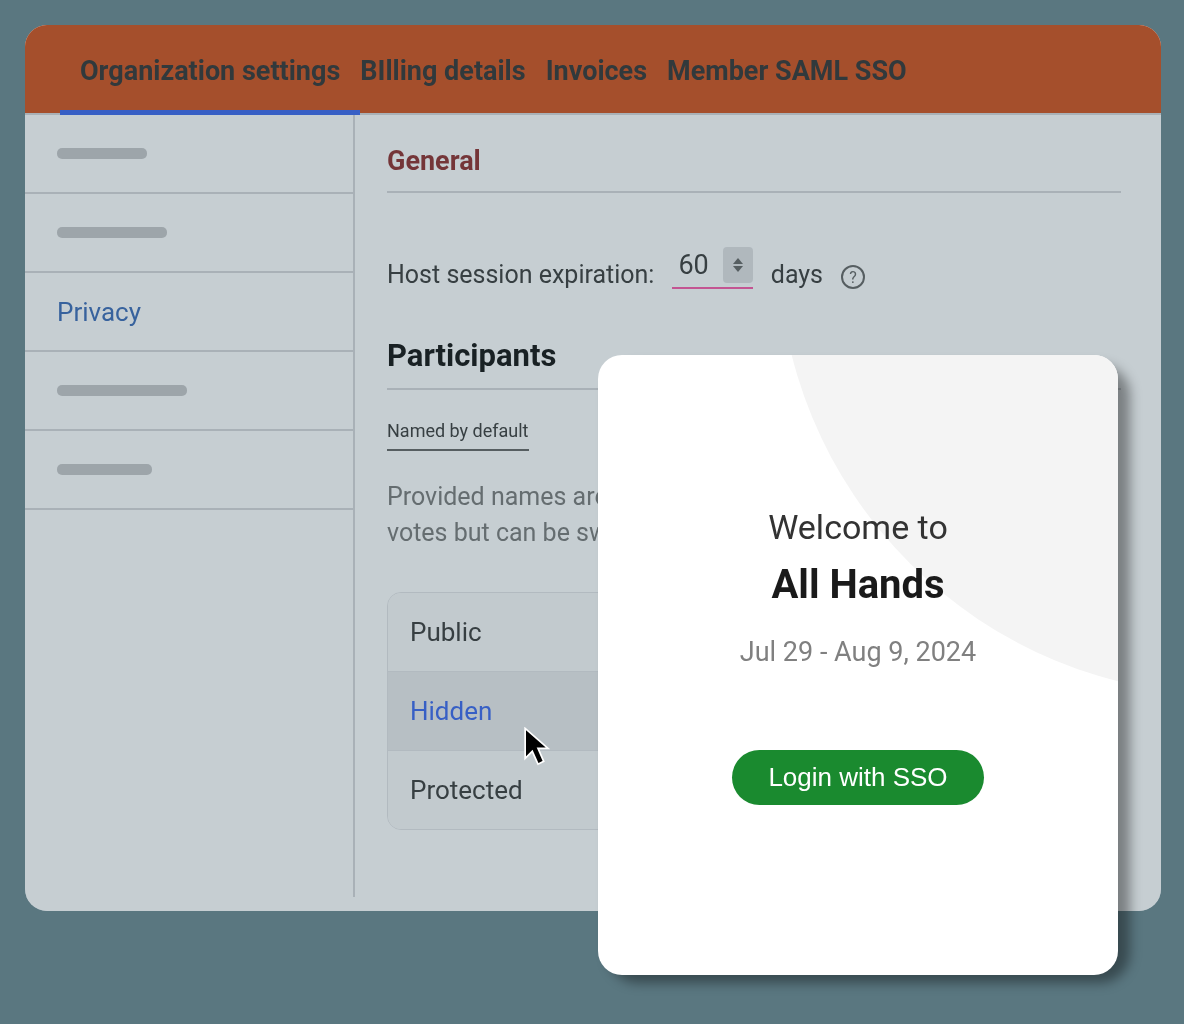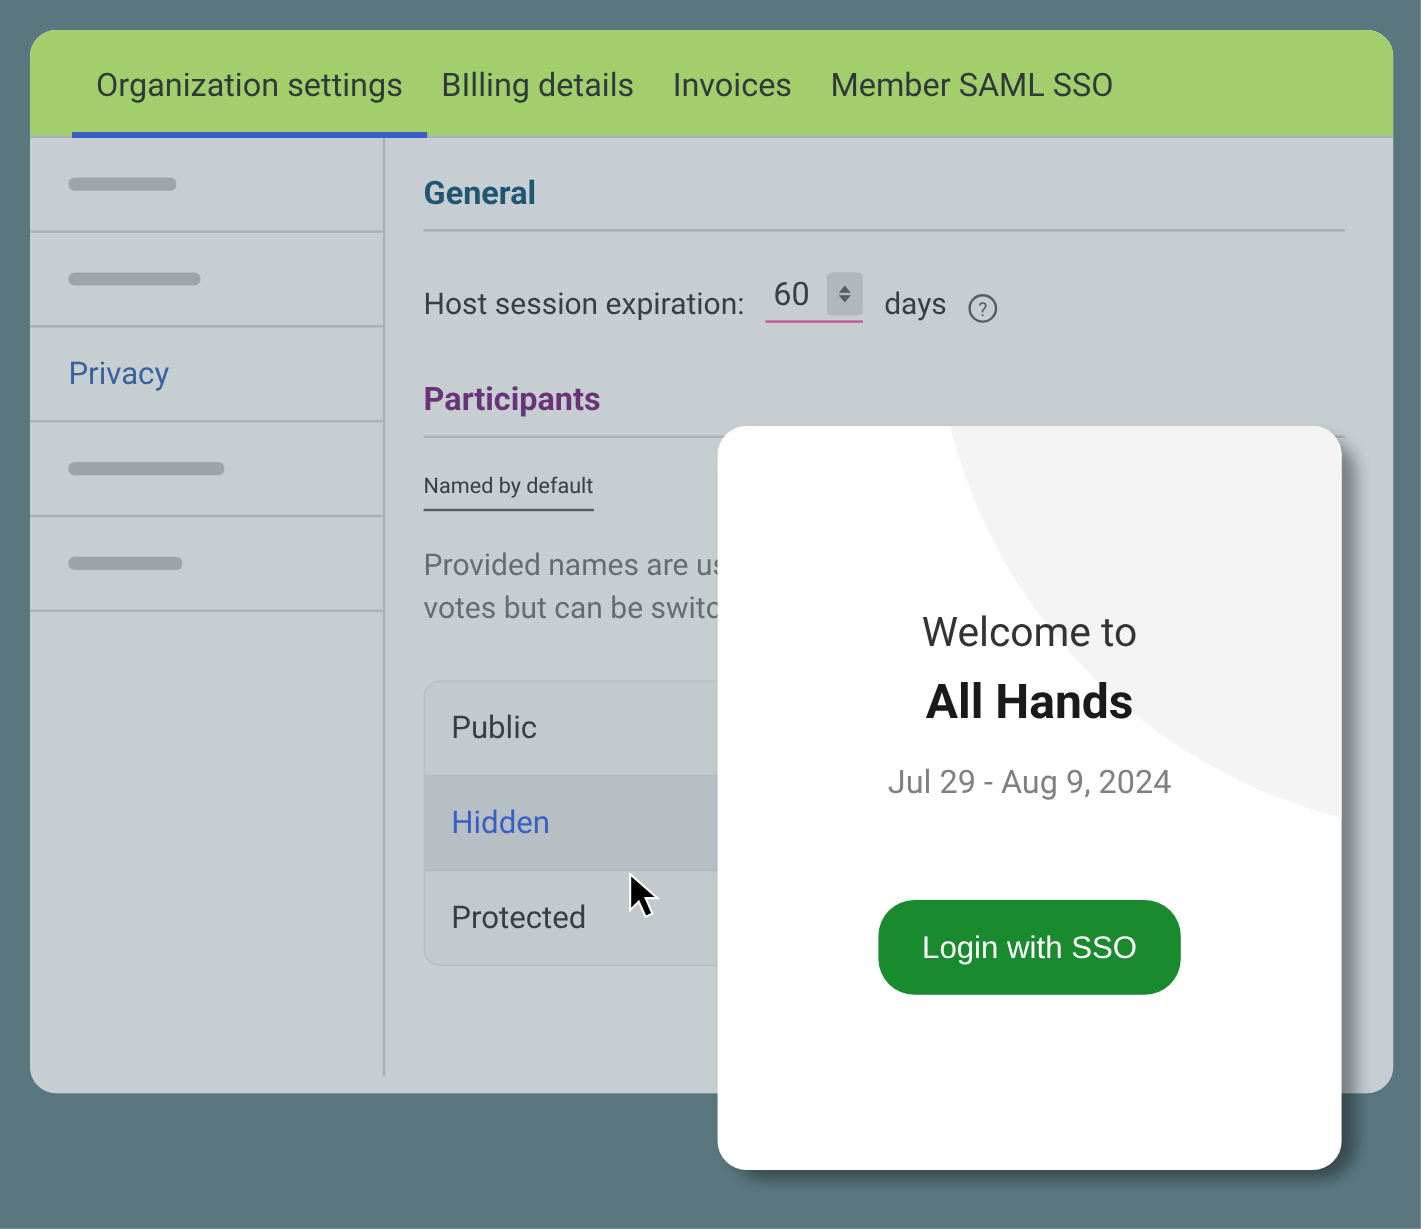--- a/index.html
+++ b/index.html
@@ -15,24 +15,25 @@
       left: 25px;
       top: 25px;
       width: 1136px;
       height: 886px;
       background: #f0f0f2;
       border-radius: 22px;
       overflow: hidden;
     }
     .tabs {
       display: flex;
-      gap: 32px;
+      gap: 20px;
       padding: 30px 55px 0 55px;
       border-bottom: 2px solid #c8c8cc;
-      background: #bef264;
+      background: #c2410c;
+      font-weight: bold;
     }
     .tab {
       font-size: 27px;
       color: #222;
       padding-bottom: 26px;
       cursor: pointer;
       position: relative;
     }
     .tab.active::after {
       content: "";
@@ -41,21 +42,21 @@
       right: -20px;
       bottom: -2px;
       height: 5px;
       background: #2a57e0;
     }
     .body-area {
       display: flex;
       height: calc(100% - 104px);
     }
     .sidebar {
-      width: 296px;
+      width: 330px;
       border-right: 2px solid #c8c8cc;
     }
     .sidebar-item {
       height: 79px;
       display: flex;
       align-items: center;
       padding-left: 32px;
       border-bottom: 2px solid #c8c8cc;
       cursor: pointer;
     }
@@ -72,24 +73,24 @@
       font-size: 26px;
       color: #2a5aa8;
     }
     .content {
       flex: 1;
       padding: 30px 40px 30px 32px;
     }
     .section-title {
       font-size: 27px;
       font-weight: 700;
-      color: #0c4a6e;
+      color: #7f1d1d;
       padding-bottom: 14px;
       border-bottom: 2px solid #c8c8cc;
-      margin-bottom: 34px;
+      margin-bottom: 54px;
     }
     .expiration-row {
       display: flex;
       align-items: flex-end;
       gap: 18px;
       font-size: 25px;
       color: #2a2a2a;
       margin-bottom: 48px;
     }
     .num-input {
@@ -122,23 +123,23 @@
       width: 24px; height: 24px;
       border: 2px solid #555;
       border-radius: 50%;
       display: flex;
       align-items: center;
       justify-content: center;
       font-size: 16px;
       color: #555;
     }
     .subsection-title {
-      font-size: 27px;
+      font-size: 31px;
       font-weight: 700;
-      color: #701a75;
+      color: #000000;
       padding-bottom: 14px;
       border-bottom: 2px solid #c8c8cc;
       margin-bottom: 30px;
     }
     .dropdown-selected {
       font-size: 18px;
       color: #2a2a2a;
       padding-bottom: 8px;
       border-bottom: 2px solid #555;
       display: inline-block;
@@ -236,21 +237,21 @@
       font-size: 27px;
       color: #808080;
       margin-top: 28px;
       z-index: 1;
     }
     .sso-button {
       margin-top: 82px;
       background: #1a8a2f;
       color: #fff;
       font-size: 26px;
-      padding: 24px 36px;
+      padding: 12px 36px;
       border-radius: 30px;
       border: none;
       cursor: pointer;
       z-index: 1;
     }
   </style>
 </head>
 <body>
 
 <div class="app-window">

